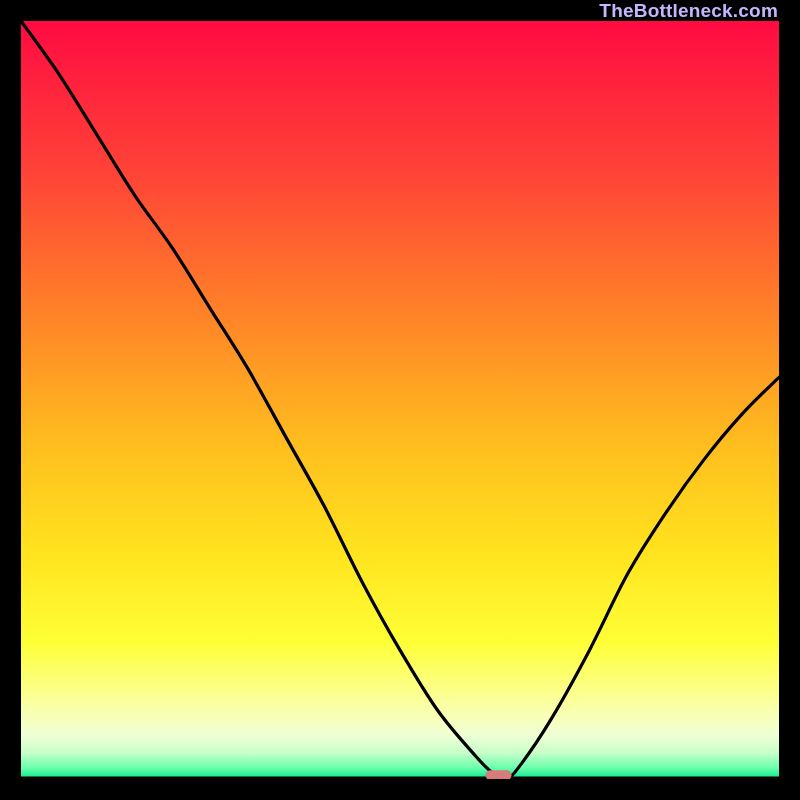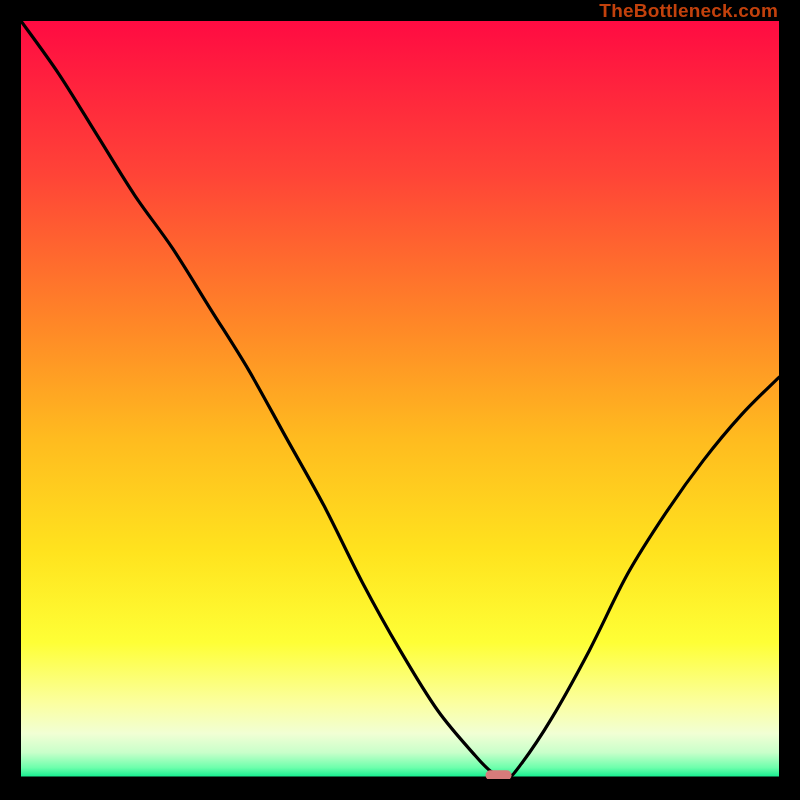--- a/index.html
+++ b/index.html
@@ -25,21 +25,21 @@
     top: 0;
     width: 758px;
     height: 758px;
   }
   .attribution {
     position: absolute;
     top: 0px;
     right: 22px;
     font-size: 19px;
     font-weight: 600;
-    color: #c2410c;
+    color: #c4b5fd;
     letter-spacing: 0.2px;
   }
 </style>
 </head>
 <body>
 
 <div class="frame">
   <svg class="plot" viewBox="0 0 758 758" preserveAspectRatio="none">
     <defs>
       <linearGradient id="bg-grad" x1="0" y1="0" x2="0" y2="1">

